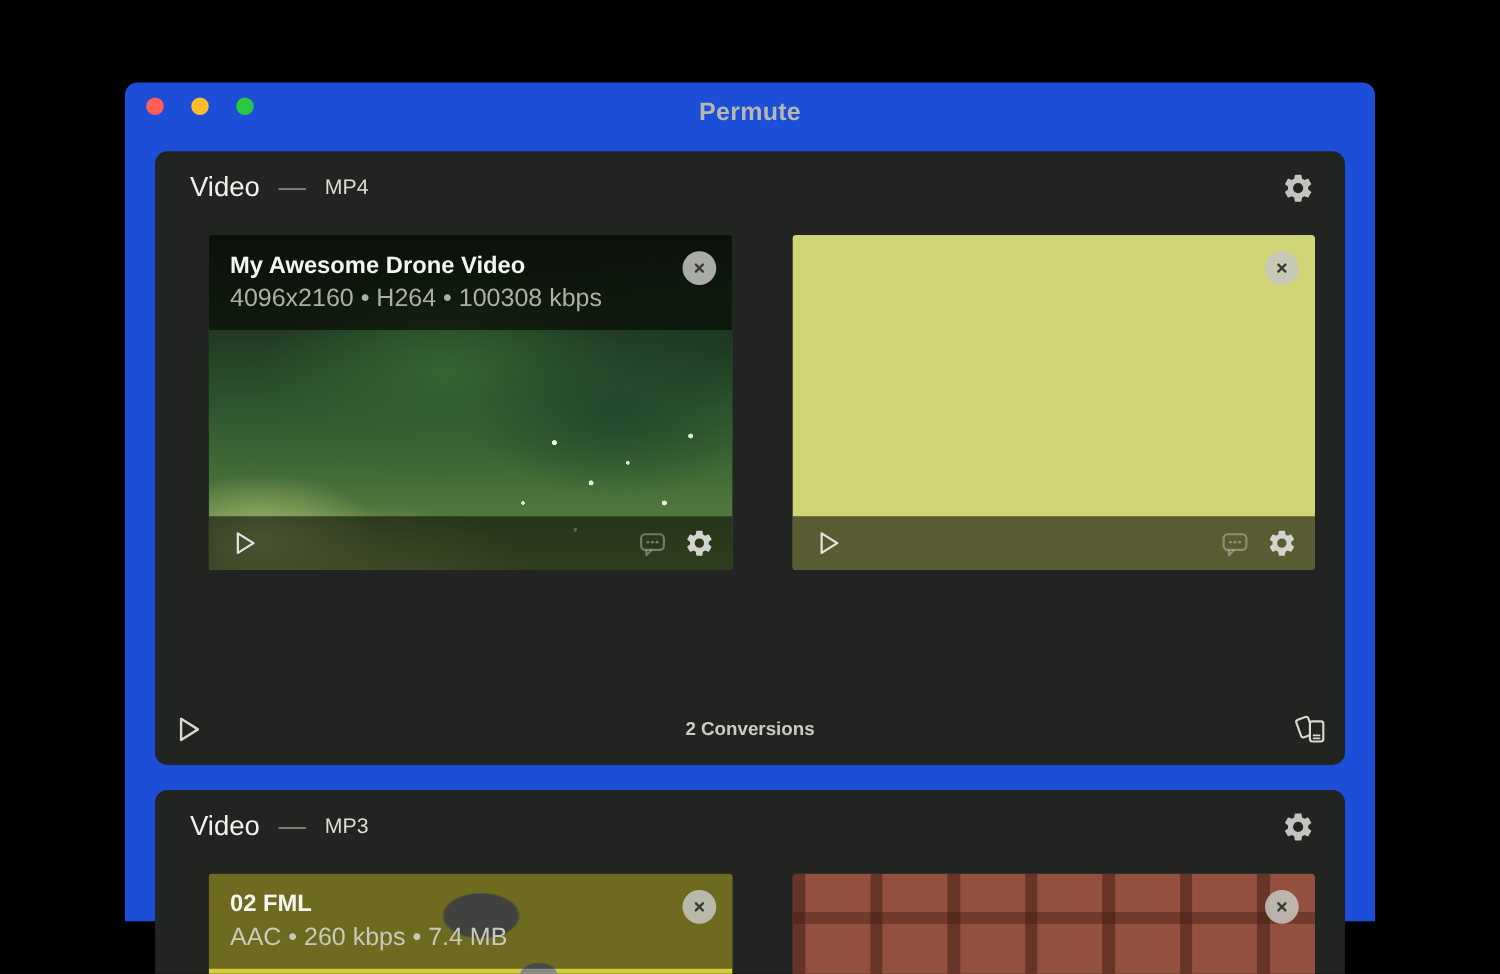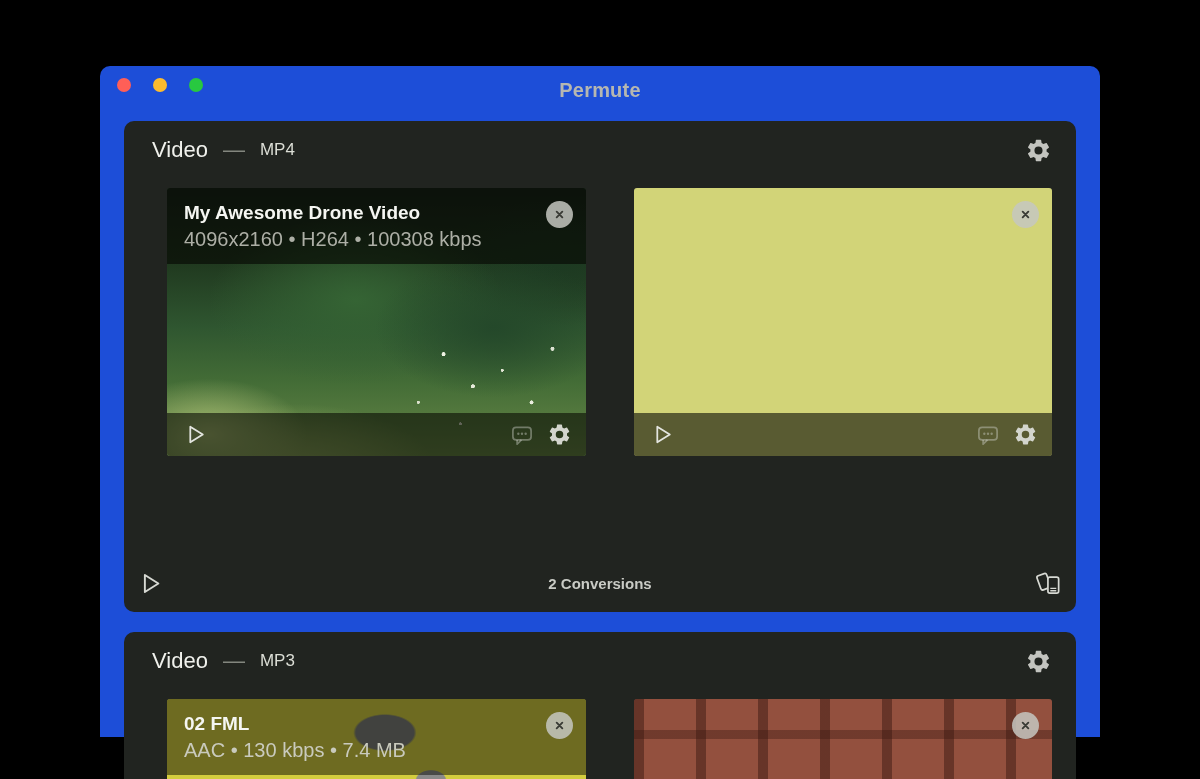--- a/index.html
+++ b/index.html
@@ -257,21 +257,21 @@
           </svg>
       </button>
     </div>
 
     <div class="cards-row">
 
       <div class="card card-audio">
         <div class="thumb thumb-fml"></div>
         <div class="card-top" style="background:rgba(8,10,4,.5)">
           <div class="card-title">02 FML</div>
-          <div class="card-meta" style="color:#c9cabd">AAC • 130 kbps • 7.4 MB</div>
+          <div class="card-meta" style="color:#c9cabd">AAC • 260 kbps • 7.4 MB</div>
         </div>
         <button class="close-btn">
           <svg>
               <use href="#i-close"></use>
             </svg>
         </button>
       </div>
 
       <div class="card card-audio">
         <div class="thumb thumb-good"></div>

